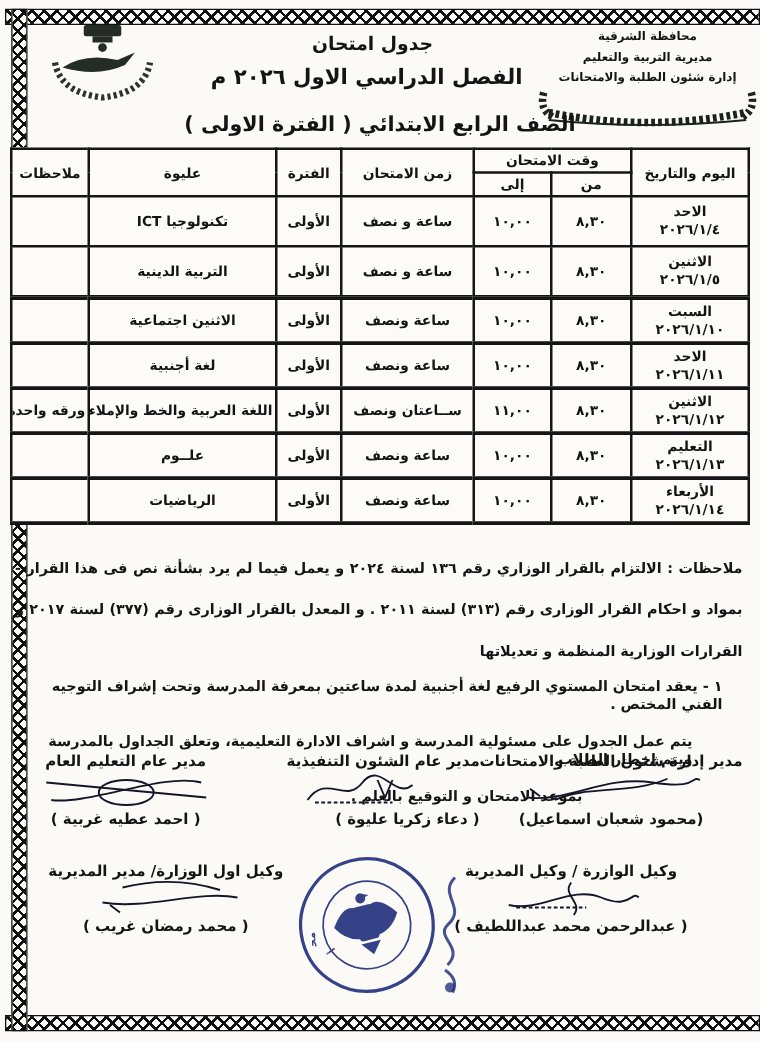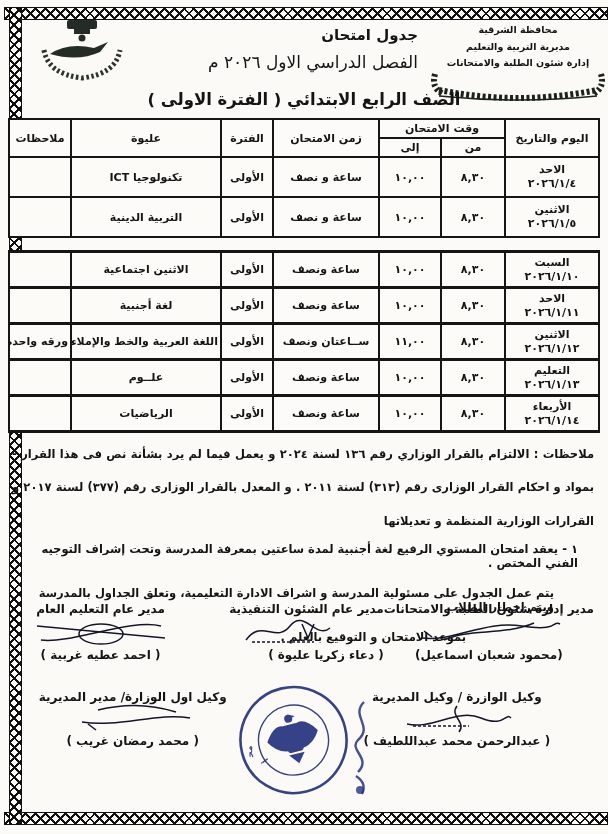--- a/index.html
+++ b/index.html
@@ -16,30 +16,30 @@
       repeating-linear-gradient(45deg,#101010 0 2px,transparent 2px 7px),
       repeating-linear-gradient(135deg,#101010 0 2px,transparent 2px 7px);
     border:1px solid #101010;}
   .frame.top{left:4px;right:0;top:7px;height:11px;}
   .frame.bottom{left:4px;right:0;bottom:9px;height:11px;}
   .frame.left-s{left:9px;top:7px;bottom:9px;width:11px;}
 
   
   .hdr-org{position:absolute;top:22px;right:1px;width:178px;text-align:center;}
   .hdr-org .l{font-size:9.5px;font-weight:bold;line-height:1.75;white-space:nowrap;}
-  .hdr-center{position:absolute;top:26px;right:190px;width:240px;}
+  .hdr-center{position:absolute;top:26px;right:190px;width:240px;text-align:center;}
   .t1{font-size:15px;font-weight:bold;letter-spacing:.5px;}
-  .t2{font-size:17px;font-weight:normal;margin-top:8px;white-space:nowrap;}
+  .t2{font-size:17px;font-weight:bold;margin-top:8px;white-space:nowrap;}
   .emblem-left{position:absolute;top:16px;left:34px;}
   .grade{position:absolute;top:90px;left:0;right:0;text-align:center;font-size:16.5px;font-weight:bold;}
 
   
   .tbl-wrap{position:absolute;left:10px;width:590px;}
   .tw1{top:118px;}
-  .tw2{top:250px;}
+  .tw2{top:237px;}
   table{border-collapse:collapse;table-layout:fixed;width:100%;background:#fcfbf8;}
   col.c-day{width:94px;} col.c-from{width:64px;} col.c-to{width:62px;}
   col.c-dur{width:106px;} col.c-per{width:52px;} col.c-sub{width:150px;} col.c-note{width:62px;}
   th,td{border:2px solid #151515;text-align:center;vertical-align:middle;
         font-weight:bold;font-size:11px;padding:1px 2px;overflow:hidden;white-space:nowrap;}
   .tw1 thead th{height:15px;font-size:11px;}
   .tw1 tbody td{height:36px;}
   .tw2 td{height:31px;border-width:3px 2px;}
   .daycell .d1{display:block;line-height:1.25;}
   .daycell .d2{display:block;line-height:1.25;}

